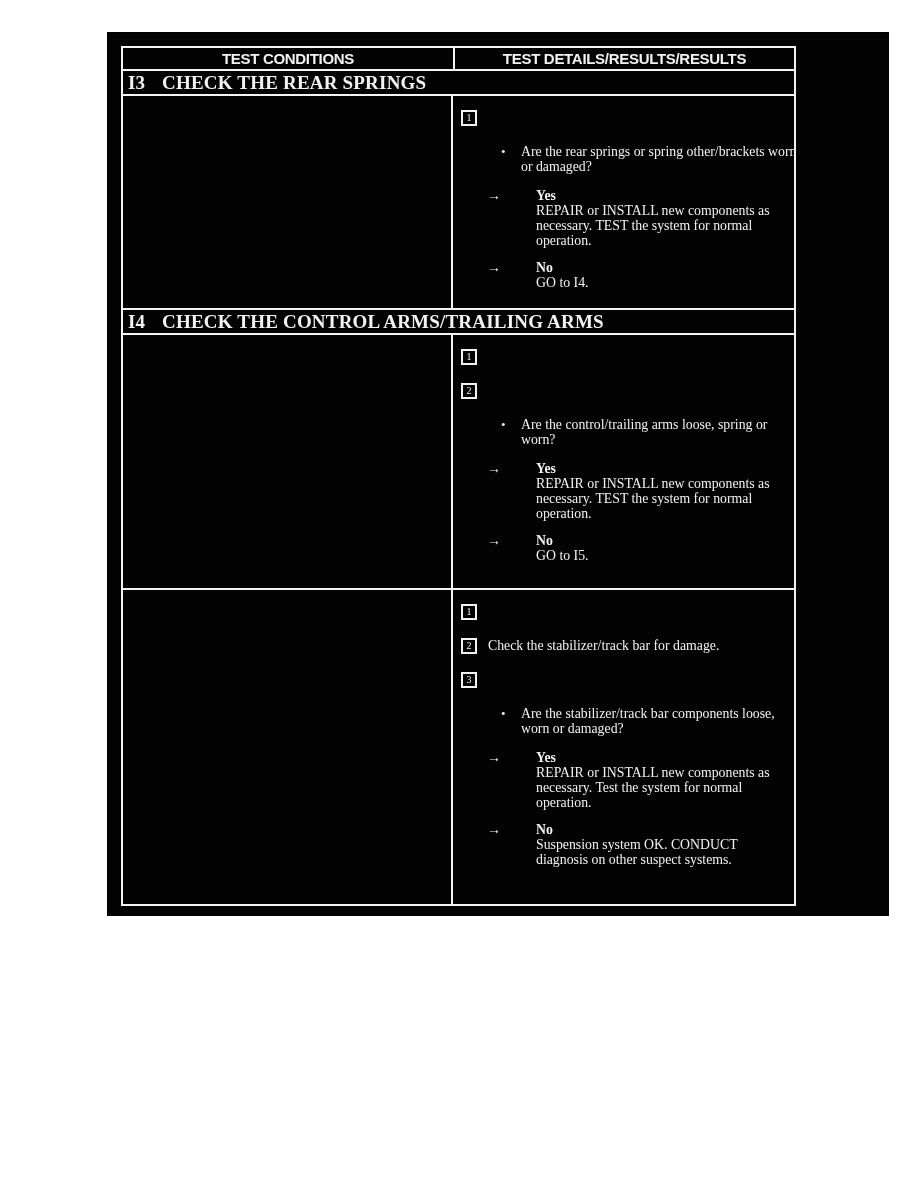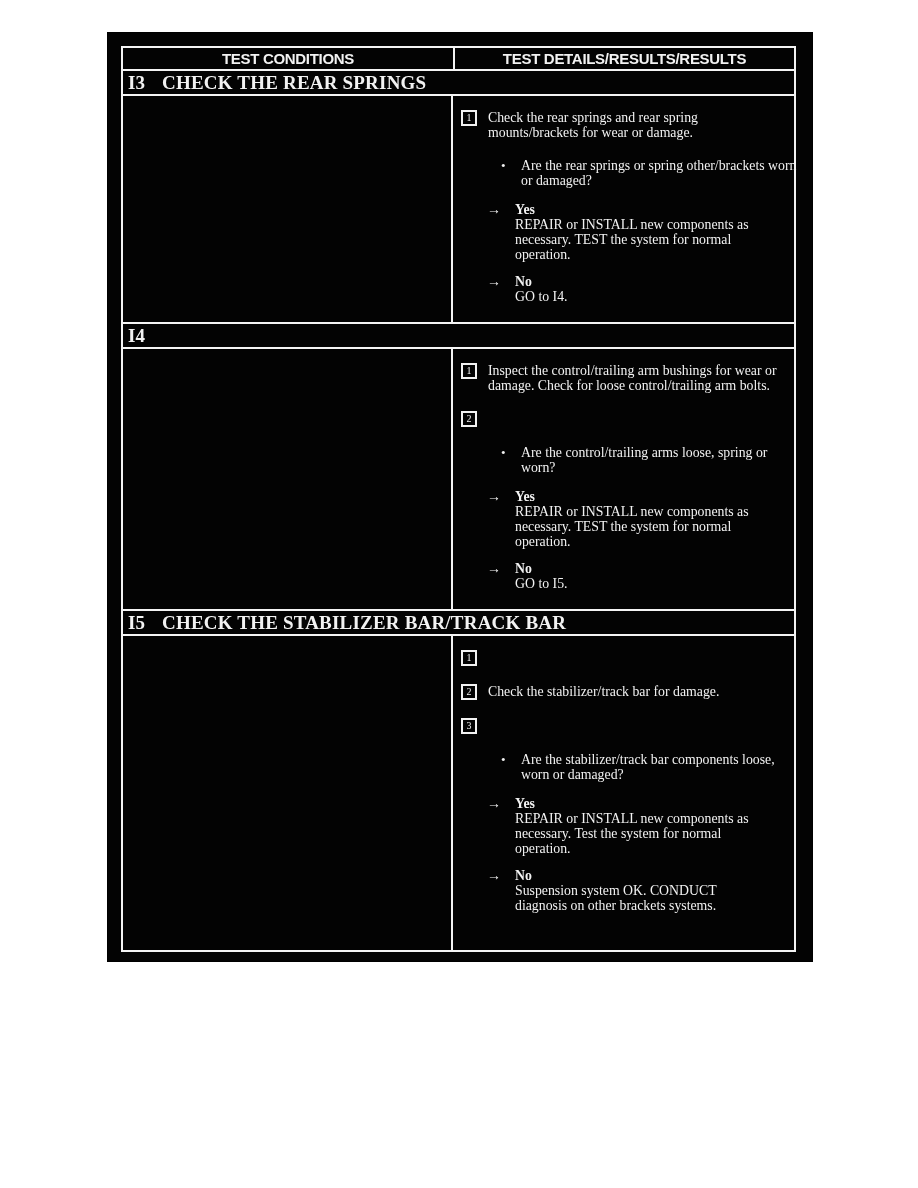--- a/index.html
+++ b/index.html
@@ -6,21 +6,21 @@
   html,body { width:918px; height:1188px; }
   body {
     background:#ffffff;
     font-family:"Liberation Serif", serif;
     position:relative;
     overflow:hidden;
   }
   .scan {
     position:absolute;
     left:108px; top:33px;
-    width:704px;
+    width:780px;
     background:#030303;
     padding:13px 13px 9px 13px;
     box-shadow:0 0 0 1px #000;
   }
   .dtable {
     border:2px solid #f4f4f4;
     color:#f2f2f2;
     width:675px;
   }
   
@@ -63,21 +63,21 @@
     margin-right:11px; margin-top:0px;
     display:flex; align-items:center; justify-content:center;
     font-size:10px; line-height:10px;
   }
   .step-text { width:302px; }
   .bullet { display:flex; margin-bottom:14px; padding-left:40px; }
   .bullet-glyph { flex:none; width:10px; margin-right:10px; font-size:13px; }
   .bullet-text { width:278px; }
   .result { display:flex; margin-bottom:12px; padding-left:26px; }
   .arrow-glyph { flex:none; width:20px; margin-right:8px; font-size:14px; }
-  .result-body { width:240px; }
+  .result-body { width:240px;margin-left:21px; }
   .result-label { font-weight:bold; }
 </style>
 </head>
 <body>
 
 <div class="scan">
   <div class="dtable">
 
     <div class="hdr-row">
       <div class="hdr-cell hdr-left">TEST CONDITIONS</div>
@@ -87,21 +87,20 @@
     <div class="sec-title">
       <span class="sec-id">I3</span>
       <span class="sec-name">CHECK THE REAR SPRINGS</span>
     </div>
     <div class="sec-body body-i3">
       <div class="lcell"></div>
       <div class="rcell">
 
         <div class="step">
           <span class="numbox">1</span>
-          <span class="step-text">Check the rear springs and rear spring mounts/brackets for wear or damage.</span>
         </div>
 
         <div class="bullet">
           <span class="bullet-glyph">•</span>
           <span class="bullet-text">Are the rear springs or spring other/brackets worn or damaged?</span>
         </div>
 
         <div class="result">
           <span class="arrow-glyph">→</span>
           <span class="result-body">
@@ -116,28 +115,28 @@
             <span class="result-label">No</span><br>
             <span>GO to I4.</span>
           </span>
         </div>
 
       </div>
     </div>
 
     <div class="sec-title">
       <span class="sec-id">I4</span>
+      <span class="sec-name">CHECK THE CONTROL ARMS/TRAILING ARMS</span>
     </div>
     <div class="sec-body body-i4">
       <div class="lcell"></div>
       <div class="rcell">
 
         <div class="step">
           <span class="numbox">1</span>
-          <span class="step-text">Inspect the control/trailing arm bushings for wear or damage. Check for loose control/trailing arm bolts.</span>
         </div>
 
         <div class="step">
           <span class="numbox">2</span>
         </div>
 
         <div class="bullet">
           <span class="bullet-glyph">•</span>
           <span class="bullet-text">Are the control/trailing arms loose, spring or worn?</span>
         </div>
@@ -154,24 +153,20 @@
           <span class="arrow-glyph">→</span>
           <span class="result-body">
             <span class="result-label">No</span><br>
             <span>GO to I5.</span>
           </span>
         </div>
 
       </div>
     </div>
 
-    <div class="sec-title">
-      <span class="sec-id">I5</span>
-      <span class="sec-name">CHECK THE STABILIZER BAR/TRACK BAR</span>
-    </div>
     <div class="sec-body body-i5 last">
       <div class="lcell"></div>
       <div class="rcell">
 
         <div class="step">
           <span class="numbox">1</span>
         </div>
 
         <div class="step">
           <span class="numbox">2</span>
@@ -192,21 +187,21 @@
           <span class="result-body">
             <span class="result-label">Yes</span><br>
             <span>REPAIR or INSTALL new components as necessary. Test the system for normal operation.</span>
           </span>
         </div>
 
         <div class="result">
           <span class="arrow-glyph">→</span>
           <span class="result-body">
             <span class="result-label">No</span><br>
-            <span>Suspension system OK. CONDUCT diagnosis on other brackets systems.</span>
+            <span>Suspension system OK. CONDUCT diagnosis on other suspect systems.</span>
           </span>
         </div>
 
       </div>
     </div>
 
   </div>
 </div>
 
 </body></html>

